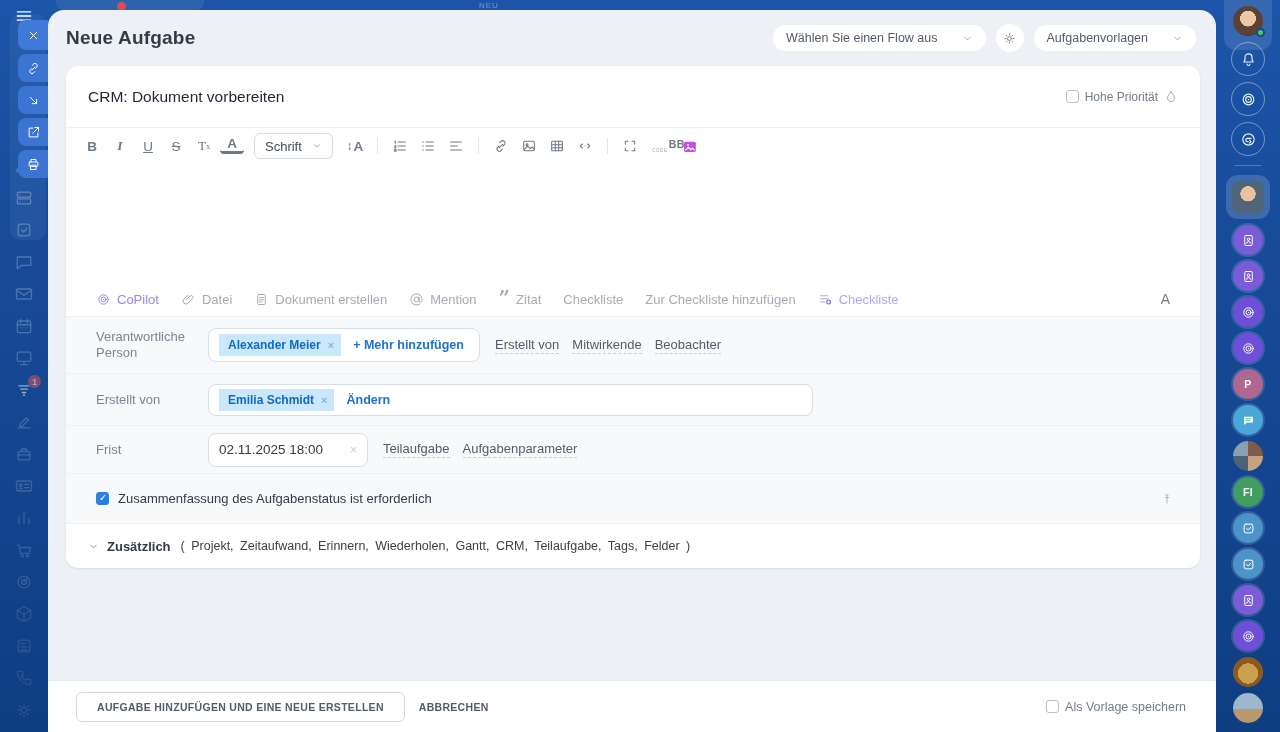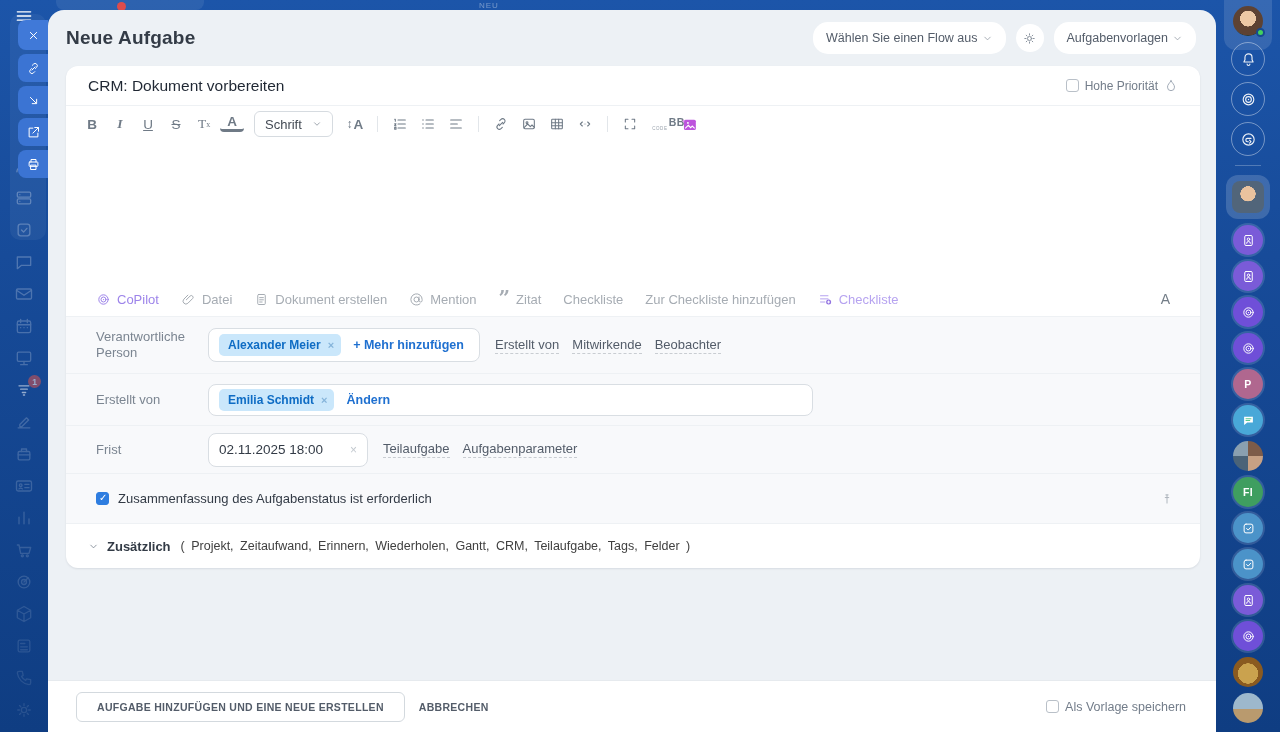--- a/index.html
+++ b/index.html
@@ -41,34 +41,34 @@
   .slider-btn svg { width:15px; height:15px; }
   .sb-close { height:30px; background:#4079d8; }
 
   
   #panel { position:absolute; left:48px; top:10px; width:1168px; height:722px;
     background:#edf1f5; border-radius:16px 16px 0 0; overflow:hidden; }
 
   .panel-header { height:56px; display:flex; align-items:center; padding:0 20px 0 18px; }
   .panel-title { font-size:19px; font-weight:700; color:#333b46; letter-spacing:.2px; }
   .header-right { margin-left:auto; display:flex; align-items:center; gap:10px; }
-  .pill { height:32px; background:#fff; border-radius:15px; padding:0 13px;
-    display:flex; align-items:center; gap:4px; font-size:12.5px; color:#535c69;
+  .pill { height:26px; background:#fff; border-radius:15px; padding:0 13px;
+    display:flex; align-items:center; gap:24px; font-size:12.5px; color:#535c69;
     cursor:pointer; }
   .pill svg, .round-btn svg { width:11px; height:11px; color:#8a939e; }
   .round-btn { width:28px; height:28px; border-radius:50%; background:#fff;
     display:flex; align-items:center; justify-content:center; cursor:pointer; }
   .round-btn svg { width:15px; height:15px; }
 
   
   #card { position:absolute; left:18px; top:56px; width:1134px; height:502px;
     background:#fff; border-radius:12px; box-shadow:0 1px 2px rgba(83,92,105,.14);
     display:flex; flex-direction:column; }
 
-  .title-row { height:40px; display:flex; align-items:center; padding:0 22px;
+  .title-row { height:62px; display:flex; align-items:center; padding:0 22px;
     border-bottom:1px solid #eef1f4; }
   .task-title { font-size:15.5px; color:#1f2733; }
   .priority { margin-left:auto; display:flex; align-items:center; gap:6px;
     color:#737d8a; font-size:12px; }
   .checkbox { width:13px; height:13px; border:1px solid #b9c0c8; border-radius:3px;
     background:#fff; cursor:pointer; flex:0 0 13px; }
   .checkbox.checked { background:#2e7de0; border-color:#2e7de0; position:relative; }
   .checkbox.checked::after { content:"\2713"; color:#fff; font-size:10px;
     font-weight:bold; position:absolute; left:2px; top:-1px; }
   .flame { width:14px; height:16px; color:#9aa4b0; }
@@ -114,21 +114,21 @@
 
   .form { background:#f8f9fb; border-top:1px solid #eef1f4;
     border-bottom:1px solid #eef1f4; }
   .form-row { display:flex; align-items:center; padding-left:30px; position:relative; }
   .form-row + .form-row { border-top:1px solid #eef1f4; }
   .form-label { width:112px; font-size:13px; color:#7b8591; line-height:16px;
     flex:0 0 112px; }
   .r1 { height:56px; } .r2 { height:52px; } .r3 { height:48px; } .r4 { height:50px; }
   .fieldbox { background:#fff; border:1px solid #d9dee3; border-radius:8px;
     display:flex; align-items:center; padding:0 10px; gap:12px; }
-  .chip { background:#cae7fb; border-radius:5px; padding:4px 7px 4px 9px;
+  .chip { background:#cae7fb; border-radius:0; padding:4px 7px 4px 9px;
     font-size:12px; font-weight:bold; color:#0e6cc4; display:flex;
     align-items:center; gap:7px; cursor:default; }
   .chip i { font-style:normal; color:#85b4da; font-size:11px; cursor:pointer; }
   .blue-link { color:#1f70d0; font-size:12.5px; font-weight:bold; cursor:pointer;
     white-space:nowrap; }
   .dashed-link { font-size:13px; color:#535c69; border-bottom:1px dashed #c9cdd2;
     padding-bottom:1px; cursor:pointer; white-space:nowrap; }
   .links-group { display:flex; gap:13px; margin-left:15px; }
   .deadline-box { width:160px; height:34px; justify-content:space-between; }
   .deadline-box span { font-size:13.5px; color:#333b46; }

